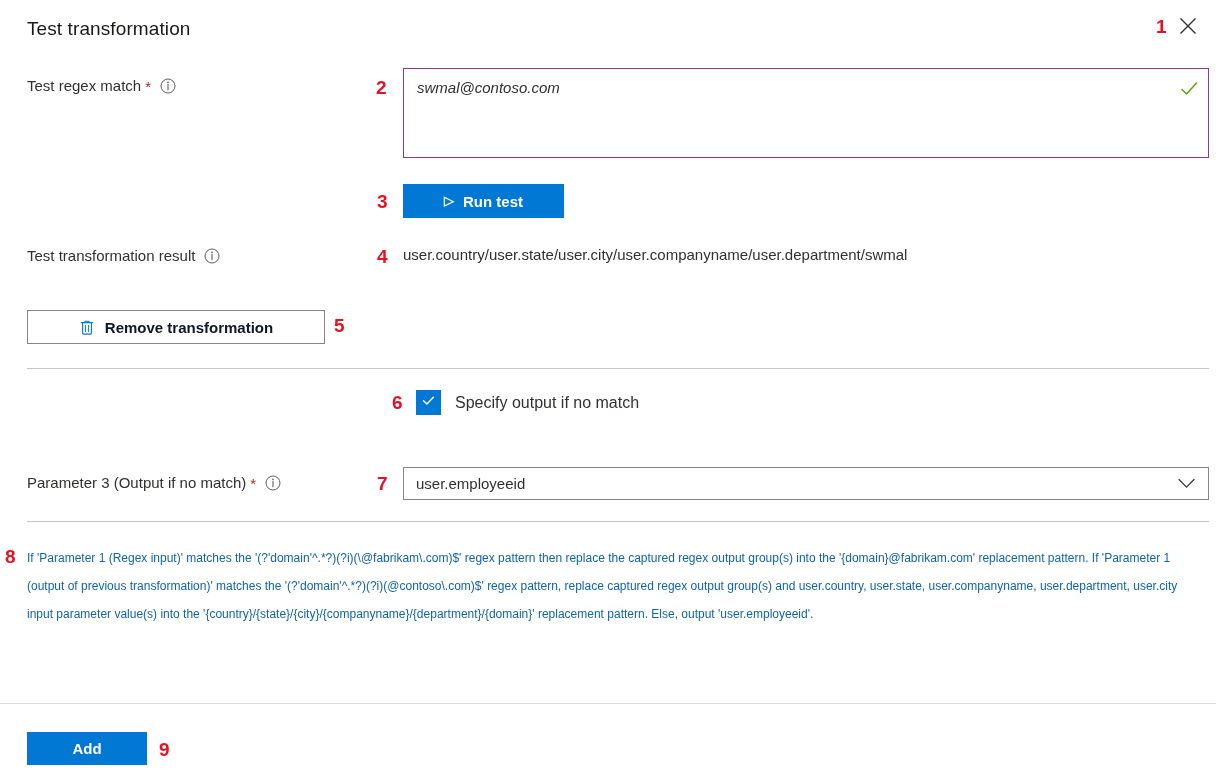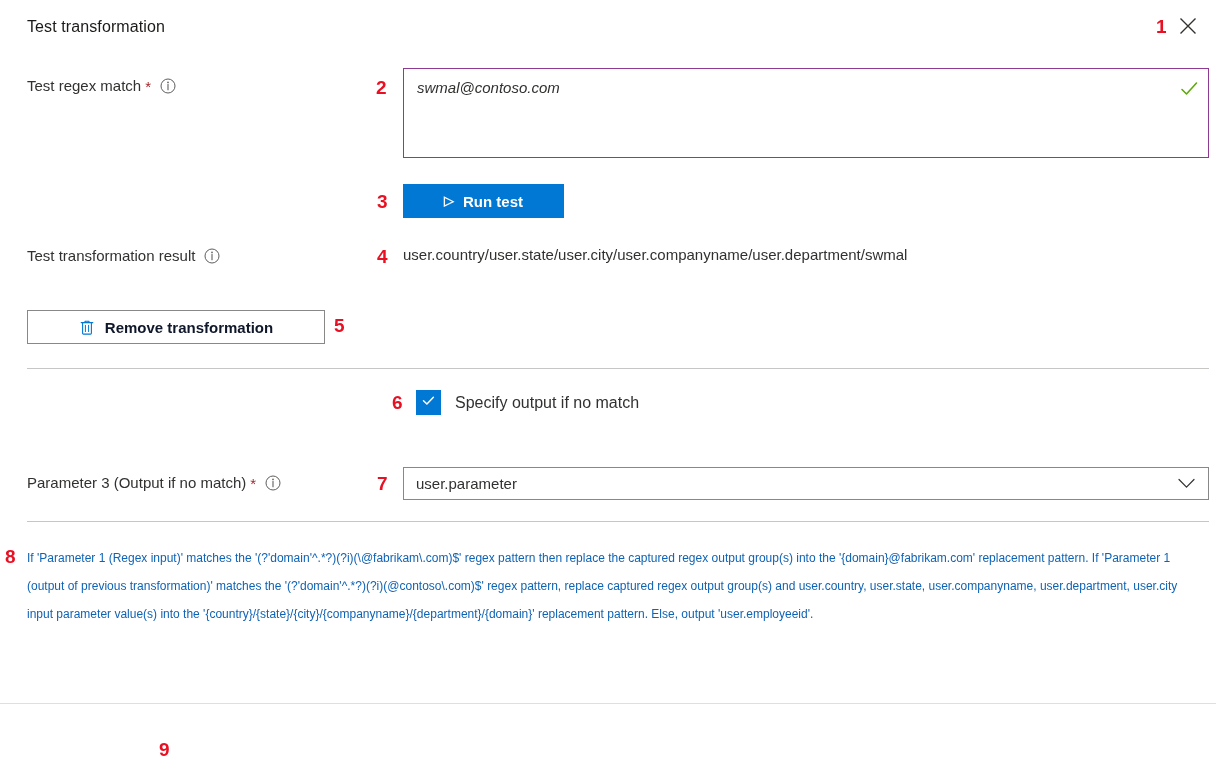--- a/index.html
+++ b/index.html
@@ -29,21 +29,21 @@
     font-size: 19px;
     line-height: 1;
     font-family: "Liberation Sans", sans-serif;
   }
 
   
   .panel-title {
     position: absolute;
     left: 27px;
     top: 18px;
-    font-size: 16px;
+    font-size: 19px;
     font-weight: 400;
     color: #1b1a19;
     letter-spacing: 0.1px;
   }
   .close-btn {
     position: absolute;
     right: 10px;
     top: 8px;
     width: 36px;
     height: 36px;
@@ -353,32 +353,35 @@
         <circle cx="8" cy="8" r="7" fill="none" stroke="#605e5c" stroke-width="1"></circle>
         <circle cx="8" cy="4.4" r="0.85" fill="#605e5c"></circle>
         <path d="M8 6.6 L8 11.8" stroke="#605e5c" stroke-width="1.1" stroke-linecap="round"></path>
       </svg>
     </span>
   </div>
 
   <span class="callout" style="left:377px; top:474px;">7</span>
 
   <div class="select-wrap">
-    <span class="select-value">user.parameter</span>
+    <span class="select-value">user.employeeid</span>
     <span class="chevron">
       <svg width="17" height="11" viewBox="0 0 17 11" aria-hidden="true">
         <path d="M1 1.5 L8.5 9.2 L16 1.5" stroke="#323130" stroke-width="1.2" fill="none" stroke-linecap="round" stroke-linejoin="round"></path>
       </svg>
     </span>
   </div>
 
   <div class="divider" id="divider-2"></div>
 
   <span class="callout" style="left:5px; top:547px;">8</span>
 
   <div class="description">If 'Parameter 1 (Regex input)' matches the '(?'domain'^.*?)(?i)(\@fabrikam\.com)$' regex pattern then replace the captured regex output group(s) into the '{domain}@fabrikam.com' replacement pattern. If 'Parameter 1 (output of previous transformation)' matches the '(?'domain'^.*?)(?i)(@contoso\.com)$' regex pattern, replace captured regex output group(s) and user.country, user.state, user.companyname, user.department, user.city input parameter value(s) into the '{country}/{state}/{city}/{companyname}/{department}/{domain}' replacement pattern. Else, output 'user.employeeid'.</div>
 
   <div class="divider" id="divider-3"></div>
 
+  <button class="btn-primary" id="add-btn">
+    <span>Add</span>
+  </button>
 
   <span class="callout" style="left:159px; top:740px;">9</span>
 
 </div>
 
 </body></html>

